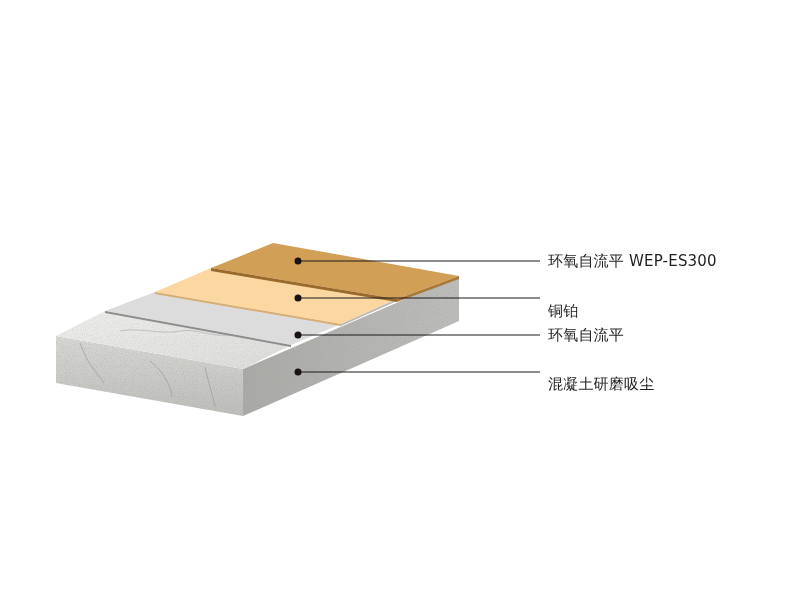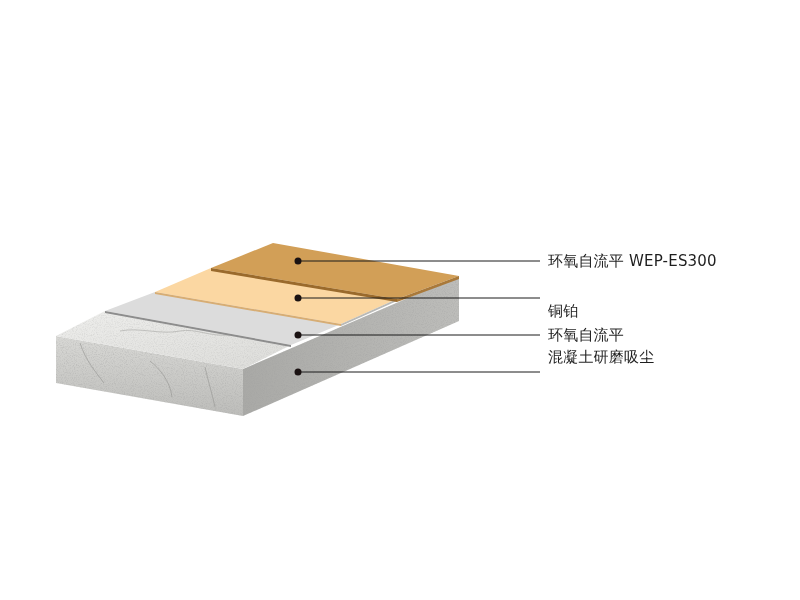--- a/index.html
+++ b/index.html
@@ -76,14 +76,14 @@
       <circle cx="298" cy="230" r="3.5"></circle>
       <circle cx="298" cy="267" r="3.5"></circle>
       <circle cx="298" cy="304" r="3.5"></circle>
       <circle cx="298" cy="341" r="3.5"></circle>
     </g>
   </svg>
 
   <div class="label" style="top:221px">环氧自流平 WEP-ES300</div>
   <div class="label" style="top:271px">铜铂</div>
   <div class="label" style="top:295px">环氧自流平</div>
-  <div class="label" style="top:317px">混凝土研磨吸尘</div>
+  <div class="label" style="top:344px">混凝土研磨吸尘</div>
 </div>
 
 </body></html>

